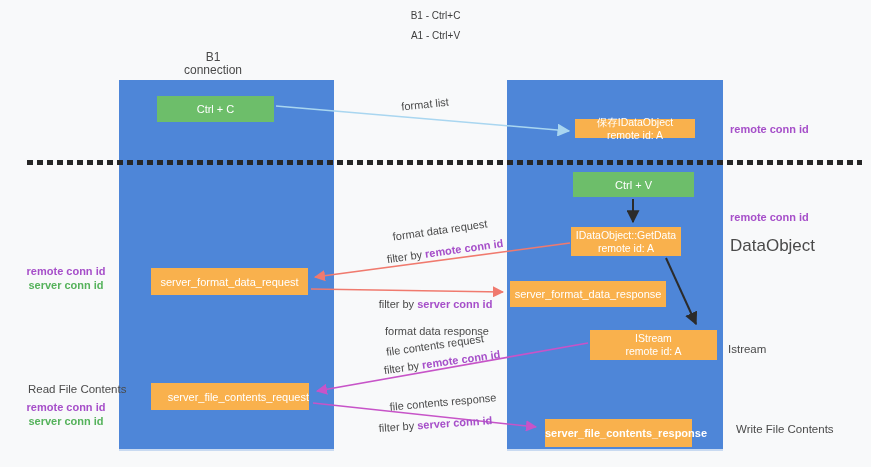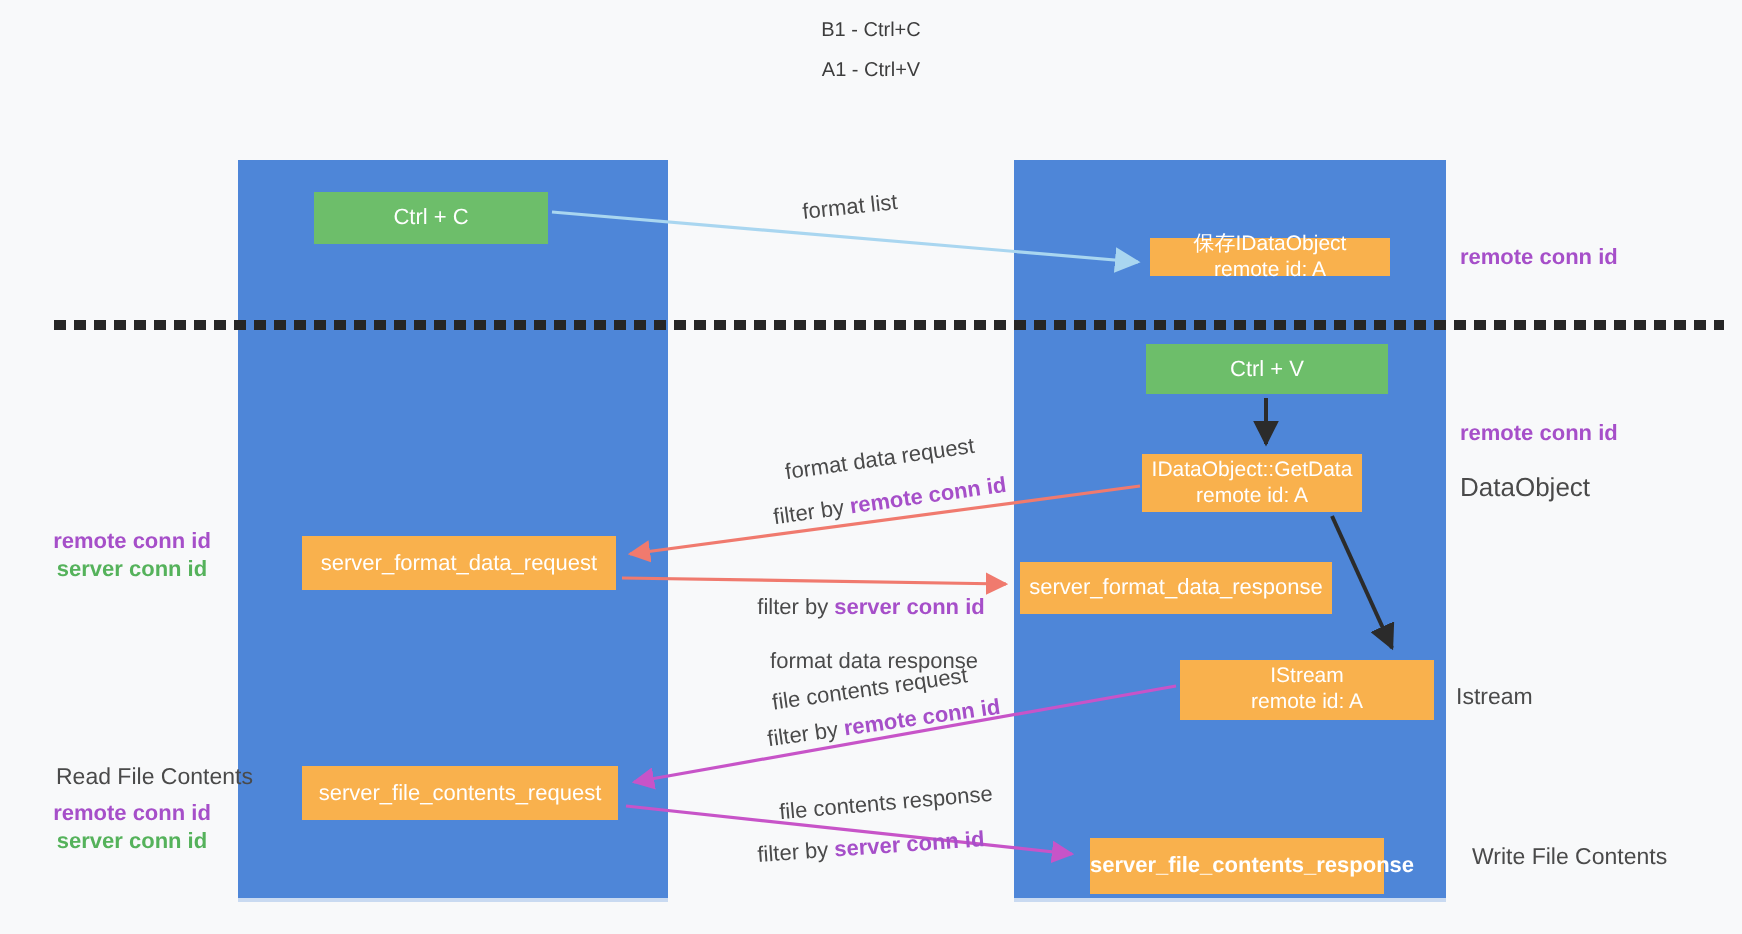--- a/index.html
+++ b/index.html
@@ -28,21 +28,21 @@
   .box .l1, .box .l2 { line-height:13px; font-size:10.5px; }
   .box.single { font-size:11px; }
 
   .b-ctrl-c   { left:157px; top:96px;  width:117px; height:26px; }
   .b-save     { left:575px; top:119px; width:120px; height:19px; }
   .b-ctrl-v   { left:573px; top:172px; width:121px; height:25px; }
   .b-getdata  { left:571px; top:227px; width:110px; height:29px; }
   .b-sfdreq   { left:151px; top:268px; width:157px; height:27px; }
   .b-sfdres   { left:510px; top:281px; width:156px; height:26px; }
   .b-istream  { left:590px; top:330px; width:127px; height:30px; }
-  .b-sfcreq   { left:151px; top:383px; width:158px; height:27px; }
+  .b-sfcreq   { left:151px; top:383px; width:158px; height:27px;text-align:right; }
   .b-sfcres   { left:545px; top:419px; width:147px; height:28px;font-weight:bold; }
 
   .note { position:absolute; font-size:11px; color:#4a4a4a; z-index:6; white-space:nowrap; }
   .note.purple { color:#A64FC9; font-weight:bold; }
   .conn-block { position:absolute; z-index:6; text-align:center; font-size:11px; font-weight:bold; line-height:14px; white-space:nowrap; }
   .conn-block .purple { color:#A64FC9; display:block; }
   .conn-block .greent { color:#55B25B; display:block; }
 
   .flow-label { position:absolute; z-index:6; font-size:11px; color:#4a4a4a; white-space:nowrap; text-align:center; }
   .flow-label .hl { color:#A64FC9; font-weight:bold; }
@@ -52,20 +52,24 @@
 </head>
 <body>
 
 <div class="canvas">
 
   <div class="title">
     <div>B1 - Ctrl+C</div>
     <div>A1 - Ctrl+V</div>
   </div>
 
+  <div class="lane-header left">
+    <div>B1</div>
+    <div>connection</div>
+  </div>
 
   <div class="lane left"></div>
   <div class="lane right"></div>
 
   <div class="dashed-sep"></div>
 
   <svg class="arrows" width="871" height="467" viewBox="0 0 871 467">
     <defs>
       <marker id="mk-blue" viewBox="0 0 10 10" refX="9" refY="5" markerWidth="8" markerHeight="8" orient="auto-start-reverse">
         <path d="M0,0 L10,5 L0,10 z" fill="#A9D6F0"></path>
@@ -137,21 +141,21 @@
   <div class="flow-label" style="left:368px; top:298px; width:135px;"><span>filter by </span><span class="hl">server conn id</span></div>
 
   <div class="flow-label" style="left:370px; top:339px; width:130px; transform:rotate(-8deg);">file contents request</div>
   <div class="flow-label" style="left:372px; top:356px; width:140px; transform:rotate(-8deg);"><span>filter by </span><span class="hl">remote conn id</span></div>
 
   <div class="flow-label" style="left:378px; top:396px; width:130px; transform:rotate(-5deg);">file contents response</div>
   <div class="flow-label" style="left:368px; top:418px; width:135px; transform:rotate(-4deg);"><span>filter by </span><span class="hl">server conn id</span></div>
 
   <div class="note purple" style="left:730px; top:123px;">remote conn id</div>
   <div class="note purple" style="left:730px; top:211px;">remote conn id</div>
-  <div class="note" style="left:730px; top:236px; font-size:13px;">DataObject</div>
+  <div class="note" style="left:730px; top:236px; font-size:17px;">DataObject</div>
   <div class="note" style="left:728px; top:343px; font-size:11.5px;">Istream</div>
   <div class="note" style="left:736px; top:423px; font-size:11.5px;">Write File Contents</div>
 
   <div class="conn-block" style="left:20px; top:264px; width:92px;">
     <span class="purple">remote conn id</span>
     <span class="greent">server conn id</span>
   </div>
   <div class="note" style="left:28px; top:383px; font-size:11.5px;">Read File Contents</div>
   <div class="conn-block" style="left:20px; top:400px; width:92px;">
     <span class="purple">remote conn id</span>

